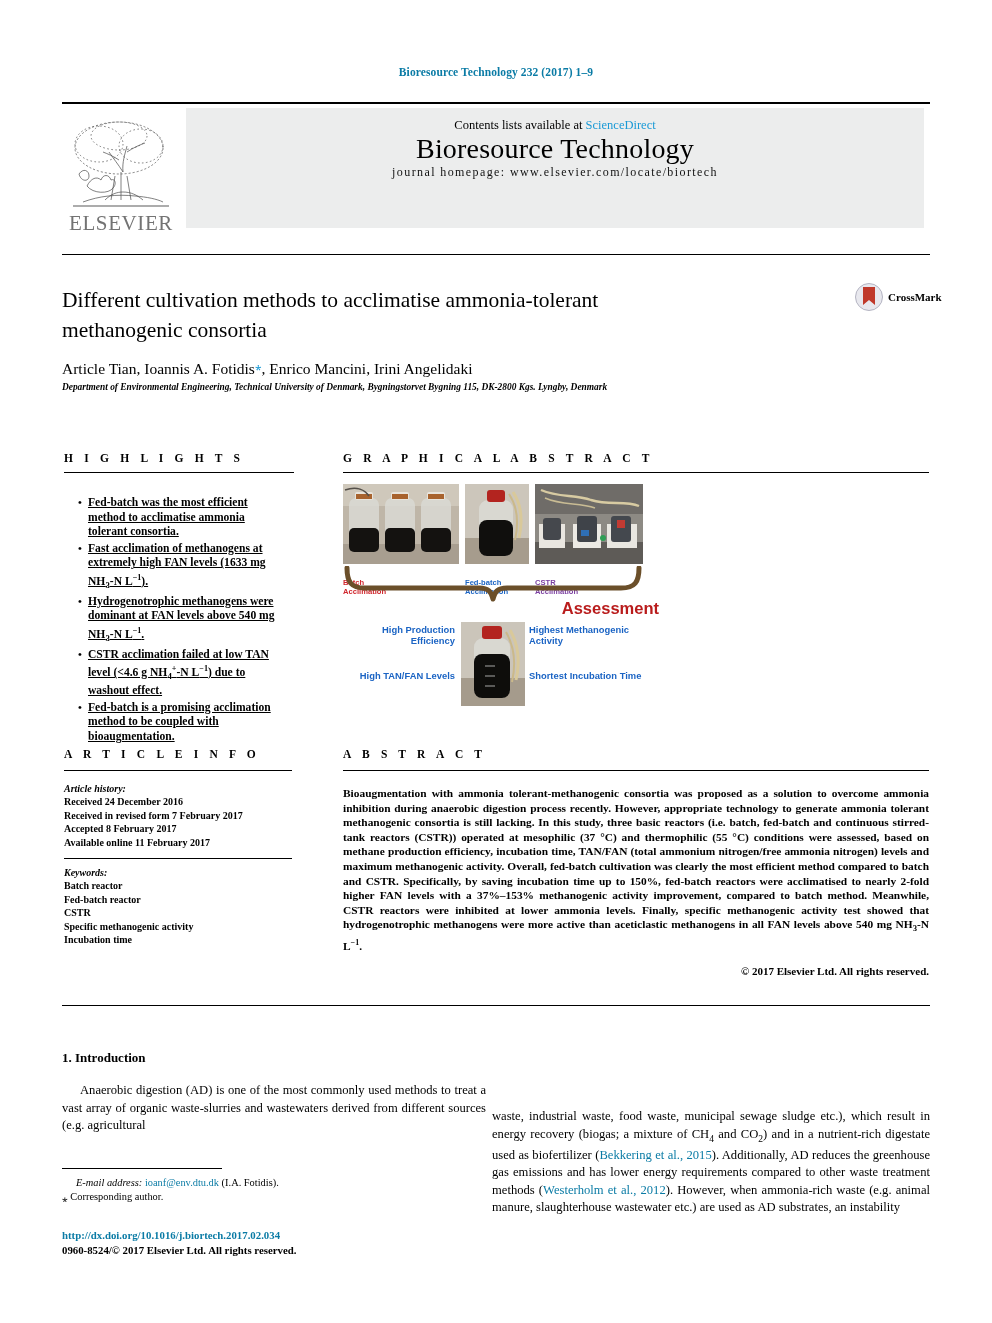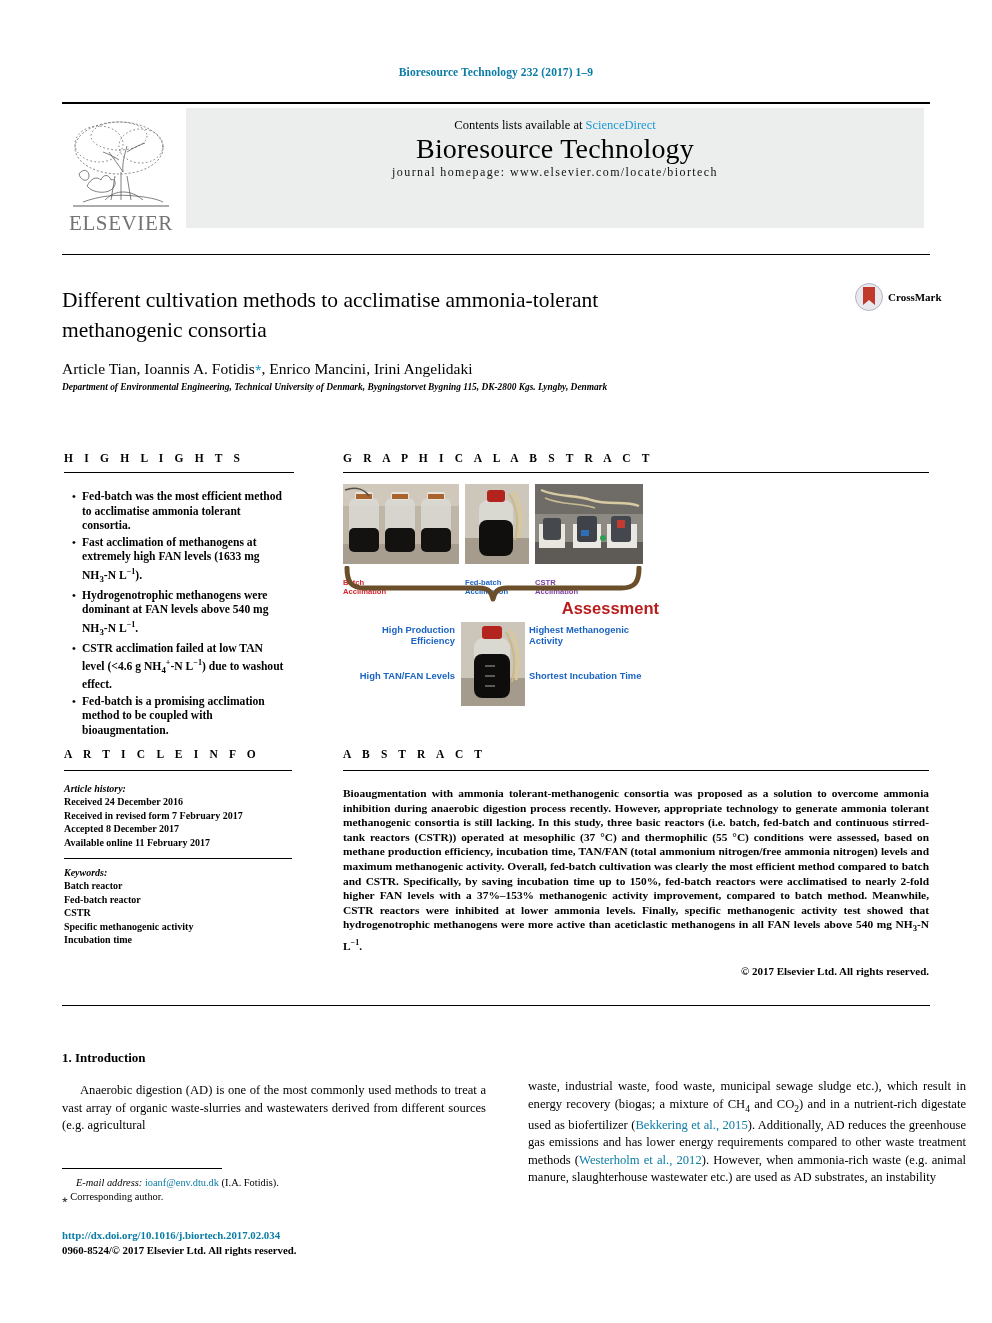--- a/index.html
+++ b/index.html
@@ -147,21 +147,21 @@
     font-family: "Liberation Serif", serif;
   }
   .hr-thin { border-top: 1px solid #000; position: absolute; }
 
   
   .highlights {
     position: absolute; left: 64px; top: 484px; width: 230px;
     font-size: 11.6px; line-height: 14.6px; font-weight: bold;
     font-family: "Liberation Serif", serif;
   }
-  .highlights ul { margin: 6px; padding-left: 12px; list-style: none; }
+  .highlights ul { margin: 12px; padding-left: 12px; list-style: none; text-decoration: underline; }
   .highlights li { margin-bottom: 2px; position: relative; }
   .highlights li::before {
     content: "\2022"; position: absolute; left: -10px; top: -1px;
     font-size: 11px;
   }
 
   
   .ainfo {
     position: absolute; left: 64px; top: 782px; width: 235px;
     font-size: 10px; line-height: 13.4px; font-weight: bold;
@@ -237,24 +237,23 @@
     position: absolute; left: 62px; top: 1050px;
     font-size: 13px; font-weight: bold;
     font-family: "Liberation Serif", serif;
   }
   .col-left {
     position: absolute; left: 62px; top: 1082px; width: 424px;
     font-size: 12.6px; line-height: 17.6px; text-align: justify;
     font-family: "Liberation Serif", serif;
   }
   .col-right {
-    position: absolute; left: 492px; top: 1078px; width: 438px;
+    position: absolute; left: 492px; top: 1108px; width: 438px;
     font-size: 12.6px; line-height: 17.6px; text-align: justify;
     font-family: "Liberation Serif", serif;
-    margin-left: 36px;
   }
   .col-left p, .col-right p { margin: 0; text-indent: 18px; }
   .cit { color: #0a7ba5; }
   sub { font-size: 76%; }
   sup { font-size: 70%; }
 
   
   .fn-rule {
     position: absolute; left: 62px; top: 1168px; width: 160px;
     border-top: 1px solid #000;
@@ -447,21 +446,21 @@
     </div>
   </div>
 
   <div class="smallcaps-head" style="left:64px; top:748px;">A R T I C L E   I N F O</div>
   <div class="hr-thin" style="left:64px; top:770px; width:228px;"></div>
 
   <div class="ainfo">
     <div class="lbl">Article history:</div>
     <div>Received 24 December 2016</div>
     <div>Received in revised form 7 February 2017</div>
-    <div>Accepted 8 December 2017</div>
+    <div>Accepted 8 February 2017</div>
     <div>Available online 11 February 2017</div>
     <div class="ainfo-div"></div>
     <div class="lbl">Keywords:</div>
     <div>Batch reactor</div>
     <div>Fed-batch reactor</div>
     <div>CSTR</div>
     <div>Specific methanogenic activity</div>
     <div>Incubation time</div>
   </div>
 

